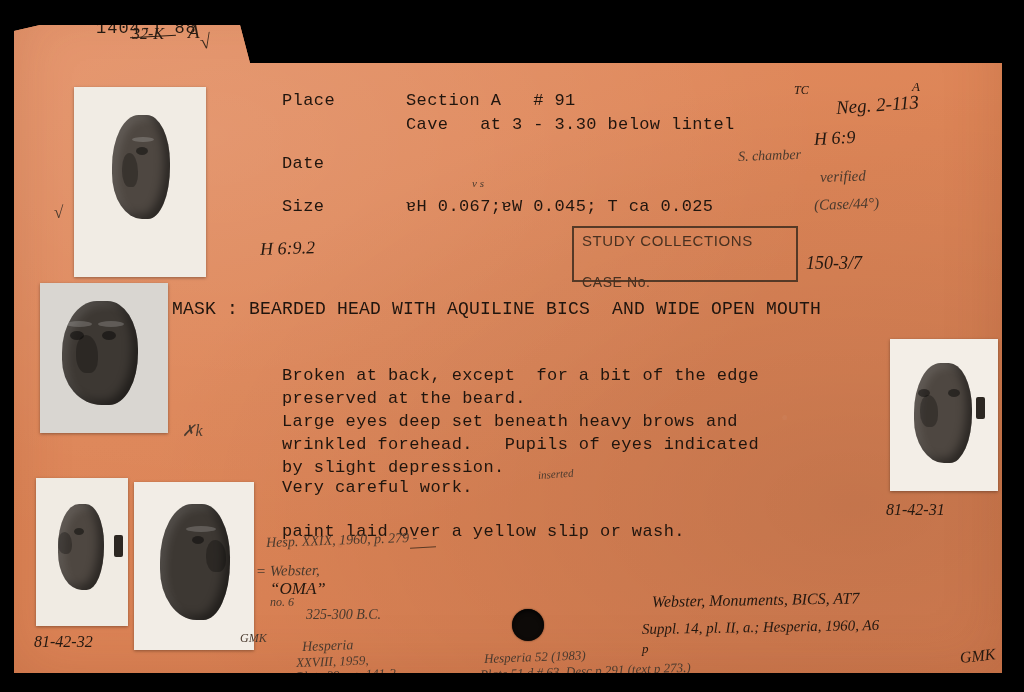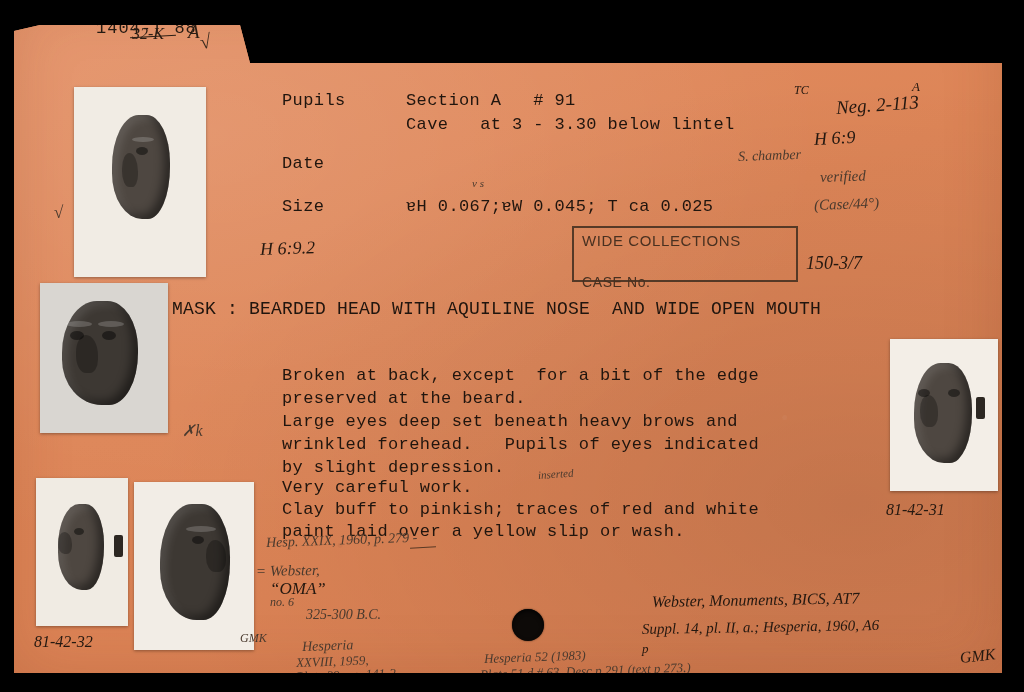--- a/index.html
+++ b/index.html
@@ -272,46 +272,45 @@
 <body>
 
 <div id="root">
 
   <div id="card">
     <div id="texture"></div>
 
     <div class="typed" id="cat-number">1404-T 88</div>
     <div class="hand" id="cat-check">√</div>
 
-    <div class="typed" id="lbl-place">Pupils</div>
+    <div class="typed" id="lbl-place">Place</div>
     <div class="typed" id="val-place1">Section A   # 91</div>
     <div class="typed" id="val-place2">Cave   at 3 - 3.30 below lintel</div>
 
     <div class="typed" id="lbl-date">Date</div>
 
     <div class="typed" id="lbl-size">Size</div>
     <div class="typed" id="val-size">ɐH 0.067;ɐW 0.045; T ca 0.025</div>
 
     <div id="stamp">
-      <div class="line1">WIDE COLLECTIONS</div>
+      <div class="line1">STUDY COLLECTIONS</div>
       <div class="line2">CASE No.</div>
     </div>
     <div class="hand" id="stamp-case-no">32-K</div>
     <div id="stamp-strike"></div>
     <div class="hand" id="stamp-case-letter">A</div>
 
-    <div class="typed" id="title-line">MASK : BEARDED HEAD WITH AQUILINE NOSE  AND WIDE OPEN MOUTH</div>
+    <div class="typed" id="title-line">MASK : BEARDED HEAD WITH AQUILINE BICS  AND WIDE OPEN MOUTH</div>
 
     <div class="typed desc" id="d1">Broken at back, except  for a bit of the edge</div>
     <div class="typed desc" id="d2">preserved at the beard.</div>
     <div class="typed desc" id="d3">Large eyes deep set beneath heavy brows and</div>
     <div class="typed desc" id="d4">wrinkled forehead.   Pupils of eyes indicated</div>
     <div class="typed desc" id="d5">by slight depression.</div>
     <div class="typed desc" id="d6">Very careful work.</div>
-    <div class="typed desc" id="d7">Clay buff to pinkish; traces of red and white</div>
     <div class="typed desc" id="d8">paint laid over a yellow slip or wash.</div>
 
     <div class="photo" id="photo1">
       <div class="headshape" style="left:38px; top:28px; width:58px; height:104px;"></div>
       <div class="nose" style="left:48px; top:66px; width:16px; height:34px;"></div>
       <div class="eye" style="left:62px; top:60px; width:12px; height:8px;"></div>
       <div class="brow" style="left:58px; top:50px; width:22px; height:5px;"></div>
     </div>
 
     <div class="photo" id="photo2">

